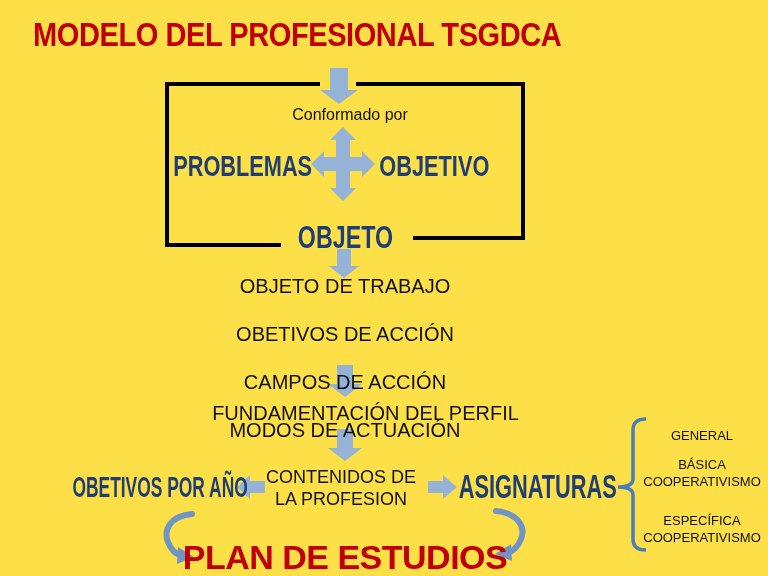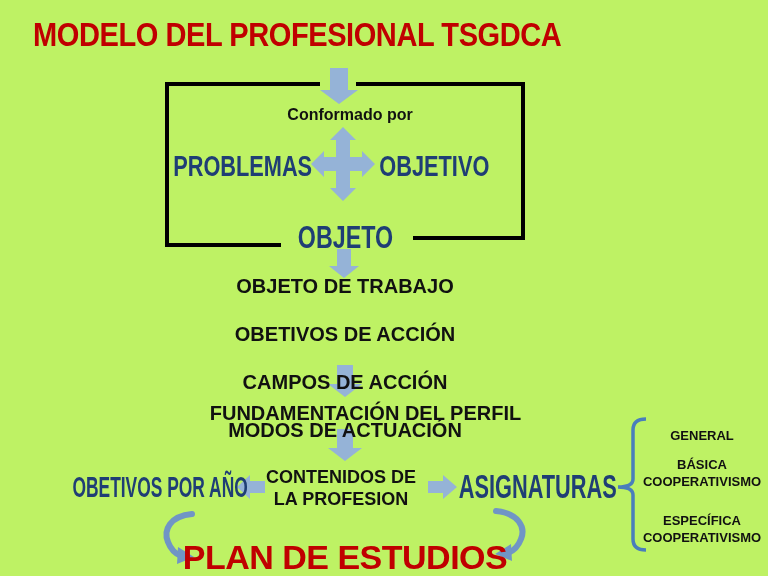--- a/index.html
+++ b/index.html
@@ -7,29 +7,29 @@
     --navy:#1F3E75;
     --arrow-blue:#95B3D7;
     --steel-blue:#7095C5;
     --brace-blue:#4A7EBB;
     --ink:#111111;
   }
   *{margin:0;padding:0;box-sizing:border-box;}
   html,body{background:#ffffff;}
   body{font-family:"Liberation Sans",sans-serif;}
   .canvas{
-    position:relative;width:768px;height:576px;background:#bef264;overflow:hidden;
+    position:relative;width:768px;height:576px;background:#fde047;overflow:hidden;
   }
   .abs{position:absolute;display:flex;justify-content:center;align-items:flex-start;text-align:center;}
   .nowrap{white-space:nowrap;}
   .title{
     color:var(--title-red);font-weight:bold;font-size:33px;letter-spacing:-0.5px;
   }
   .squish{display:inline-block;transform:scaleX(0.88);transform-origin:center;}
-  .black-bold{color:var(--ink);font-weight:bold;}
+  .black-bold{color:var(--ink);font-weight:normal;}
   .navy-cond{color:var(--navy);font-weight:bold;white-space:nowrap;}
   .cond75{display:inline-block;transform:scaleX(0.75);transform-origin:center;}
   .cond68{display:inline-block;transform:scaleX(0.66);transform-origin:center;}
   .cond62{display:inline-block;transform:scaleX(0.60);transform-origin:center;}
   .list{line-height:23px;font-size:20px;gap:25px;}
   .sublist{font-size:13px;line-height:17px;}
   .footer-title{color:var(--title-red);font-weight:bold;font-size:34px;letter-spacing:-0.5px;margin-top:16px;}
   svg.layer{position:absolute;left:0;top:0;}
 </style>
 </head>

